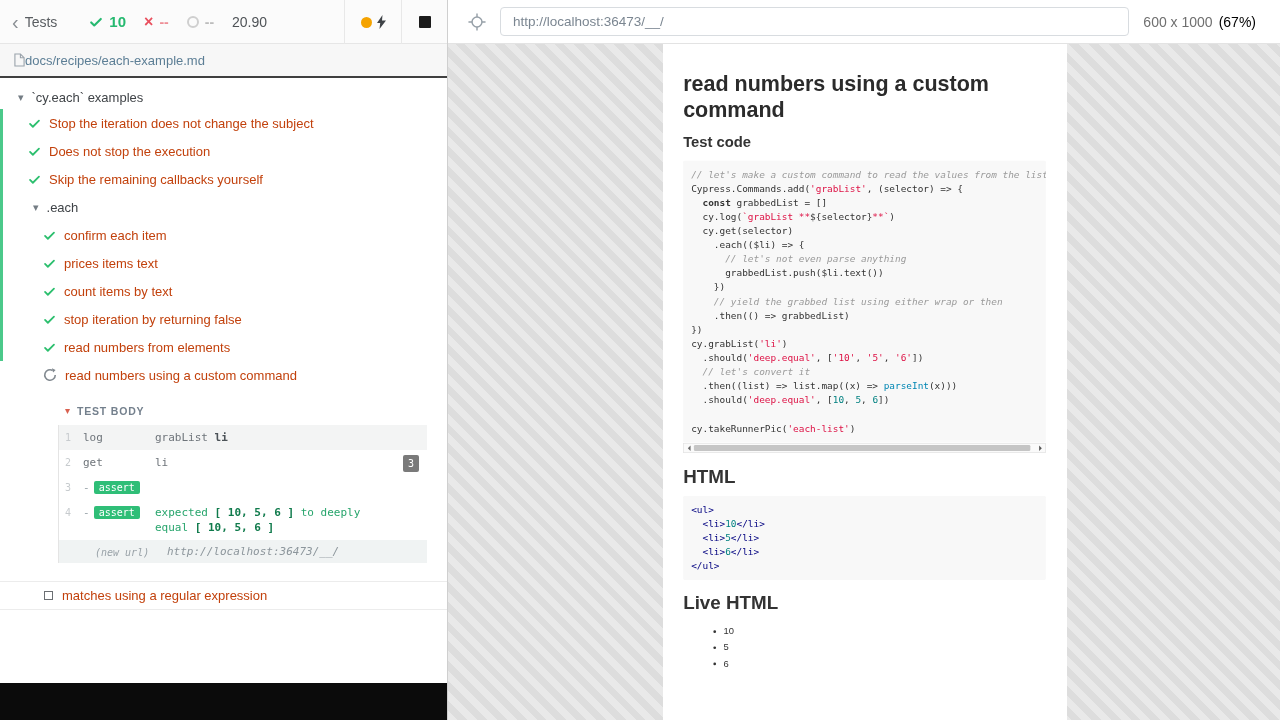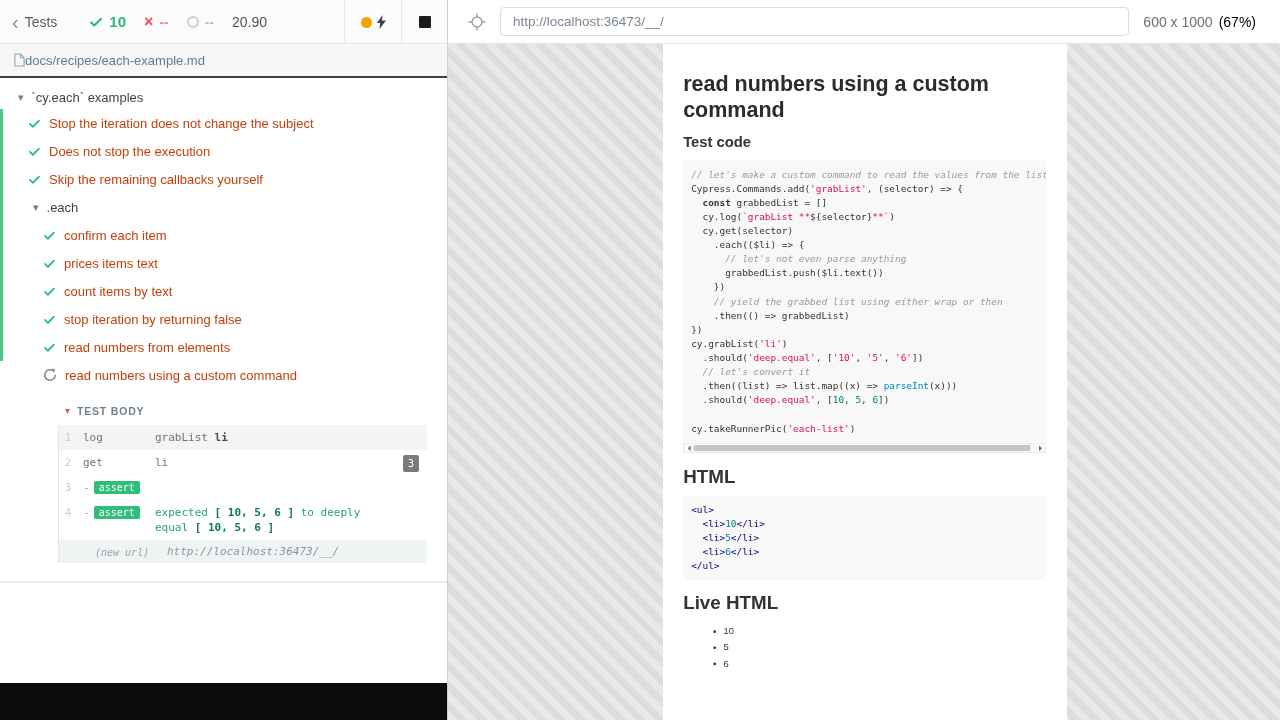--- a/index.html
+++ b/index.html
@@ -289,20 +289,24 @@
               <span class="cmd-msg assert-msg"><span>expected </span><span class="strong">[ 10, 5, 6 ]</span><span> to deeply equal </span><span class="strong">[ 10, 5, 6 ]</span></span>
             </div>
           </div>
         <div class="newurl-row">
           <span class="nu-label">(new url)</span>
           <span class="nu-val">http://localhost:36473/__/</span>
         </div>
       </div>
 
       <div class="hr"></div>
+      <div class="pending-row">
+        <span class="pend-icon"></span>
+        <span class="t-label">matches using a regular expression</span>
+      </div>
       <div class="hr" style="margin-top:0"></div>
     </div>
 
     <div class="black-strip"></div>
   </aside>
 
   <main class="stage-col">
     <header class="stage-header">
       <span class="crosshair">
         <svg width="18" height="18" viewBox="0 0 20 20" fill="none" stroke="#97a0a8" stroke-width="1.6">

